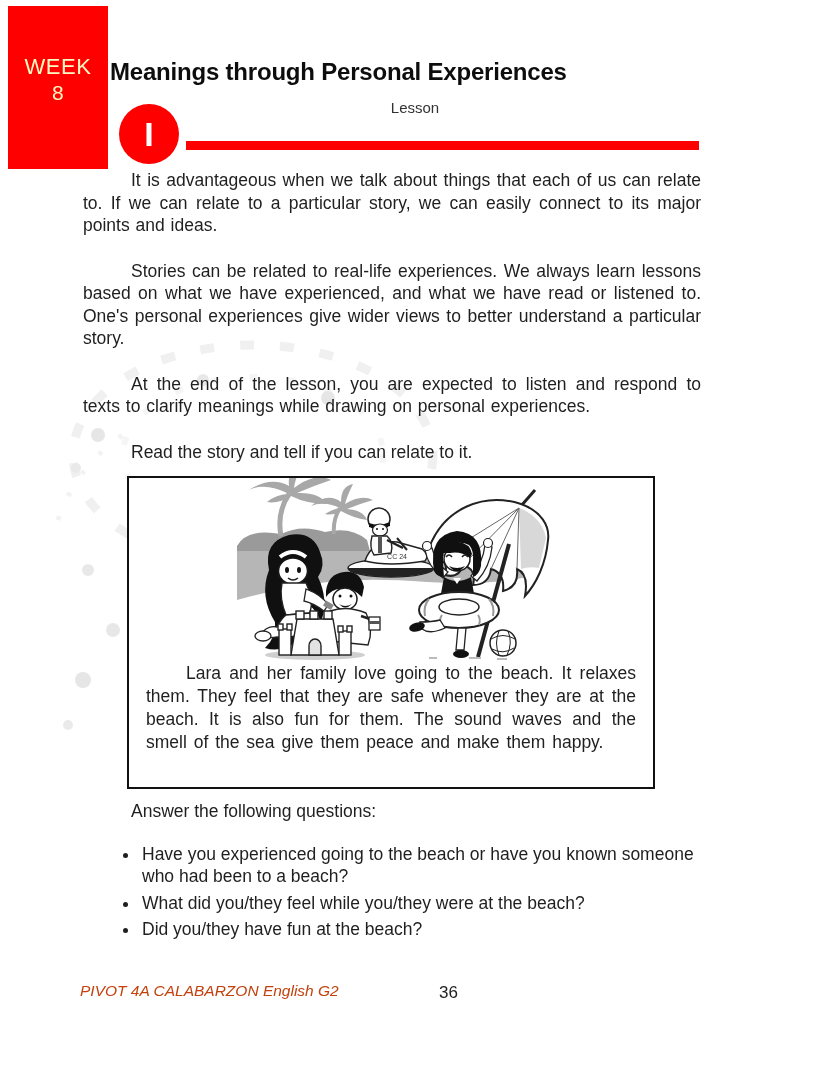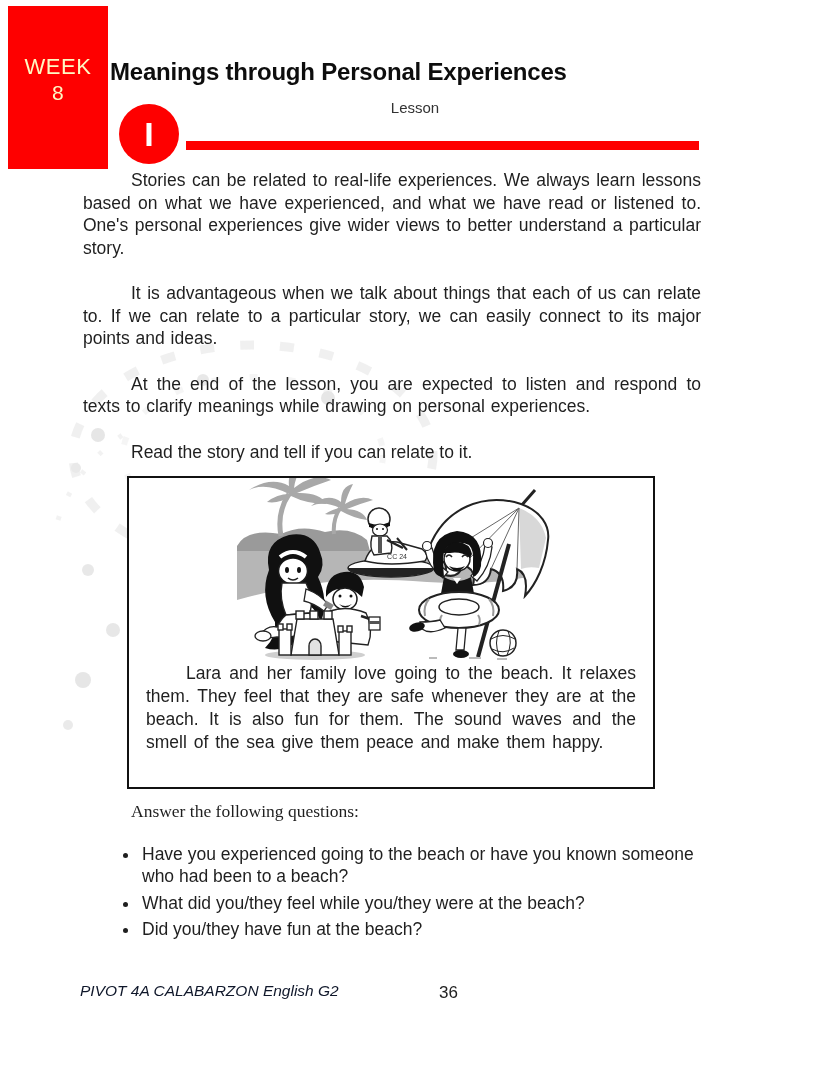--- a/index.html
+++ b/index.html
@@ -123,41 +123,40 @@
     text-align: justify;
     font-size: 17.5px;
     line-height: 23px;
     word-spacing: 2px;
   }
 
   .answer-intro {
     text-indent: 48px;
     text-align: left;
     margin-bottom: 20px;
-    font-family: Liberation Serif, serif;
   }
   ul.question-list {
     list-style: disc;
     padding-left: 57px;
     text-align: left;
   }
   ul.question-list li {
     margin-bottom: 4px;
     line-height: 22.5px;
     max-width: 568px;
     padding-left: 2px;
   }
 
   .footer-book {
     position: absolute;
     left: 80px;
     top: 982px;
     font-style: italic;
     font-size: 15.5px;
-    color: #0f172a;
+    color: #c2410c;
   }
   .footer-page {
     position: absolute;
     left: 398px;
     top: 983px;
     font-size: 17px;
     color: #222222;
     margin-left: 41px;
   }
 </style>
@@ -190,22 +189,22 @@
   </div>
 
   <h1 class="page-title">Meanings through Personal Experiences</h1>
   <div class="subtitle">Lesson</div>
   <div class="lesson-marker">
     <span>I</span>
   </div>
   <div class="red-rule"></div>
 
   <div class="content">
+    <p class="body-para">It is advantageous when we talk about things that each of us can relate to. If we can relate to a particular story, we can easily connect to its major points and ideas.</p>
     <p class="body-para">Stories can be related to real-life experiences. We always learn lessons based on what we have experienced, and what we have read or listened to. One's personal experiences give wider views to better understand a particular story.</p>
-    <p class="body-para">It is advantageous when we talk about things that each of us can relate to. If we can relate to a particular story, we can easily connect to its major points and ideas.</p>
     <p class="body-para">At the end of the lesson, you are expected to listen and respond to texts to clarify meanings while drawing on personal experiences.</p>
     <p class="lead-line">Read the story and tell if you can relate to it.</p>
 
     <div class="story-box">
       <svg class="beach" viewBox="0 0 524 182">
 
         <path d="M108,68 Q118,50 152,56 Q172,46 196,54 Q222,48 238,62 L241,73 L108,73 Z" fill="#9a9a9a"></path>
         <path d="M152,58 C149,42 152,28 160,16" fill="none" stroke="#a8a8a8" stroke-width="5"></path>
         <path d="M160,16 Q136,4 120,12 Q142,-2 160,8 Q158,-10 174,-14 Q166,0 165,10 Q186,-6 202,2 Q184,8 168,15 Q190,14 198,26 Q178,26 162,18 Q150,26 138,24 Q148,16 160,16 Z" fill="#a8a8a8"></path>
         <path d="M205,56 C204,46 206,38 211,30" fill="none" stroke="#a8a8a8" stroke-width="4"></path>

